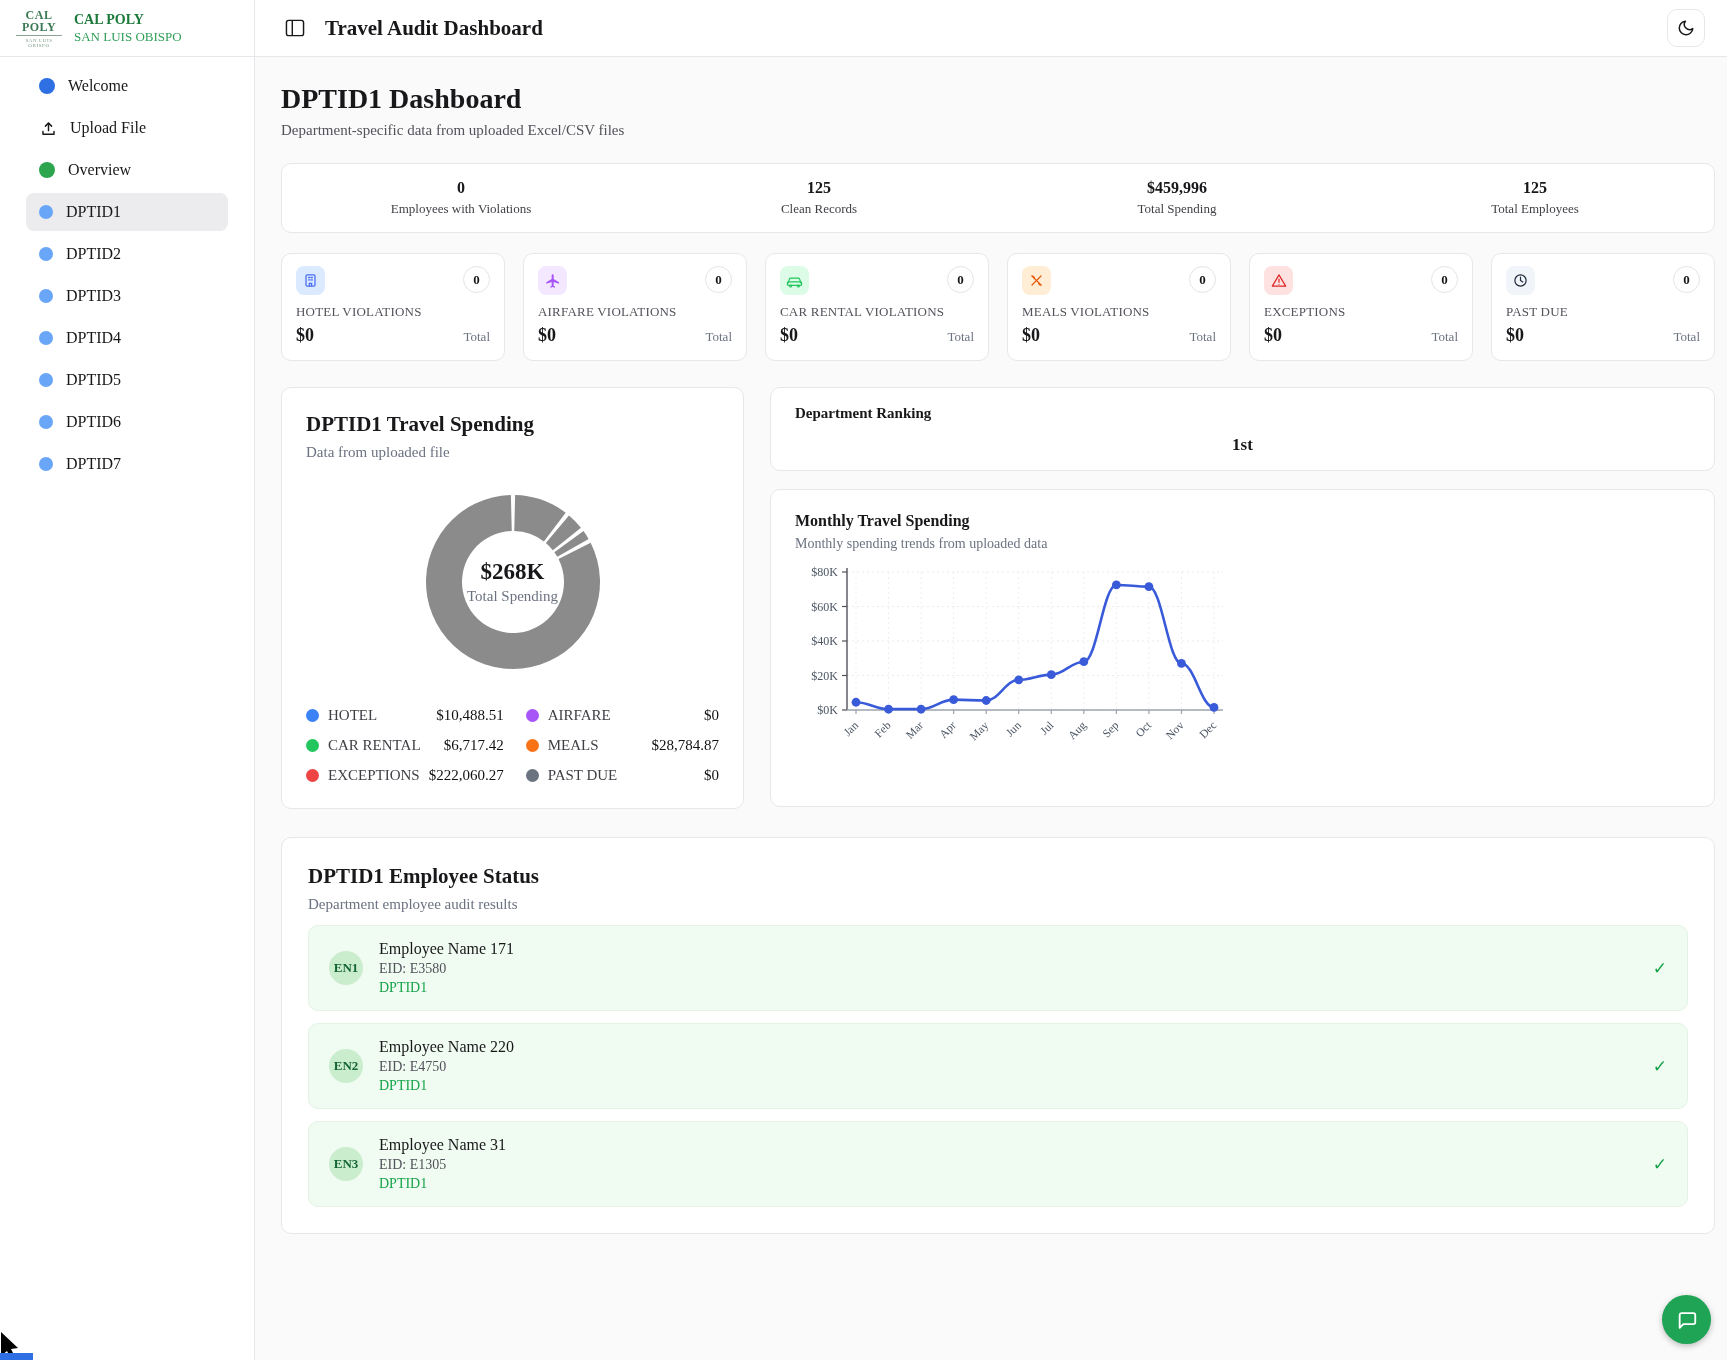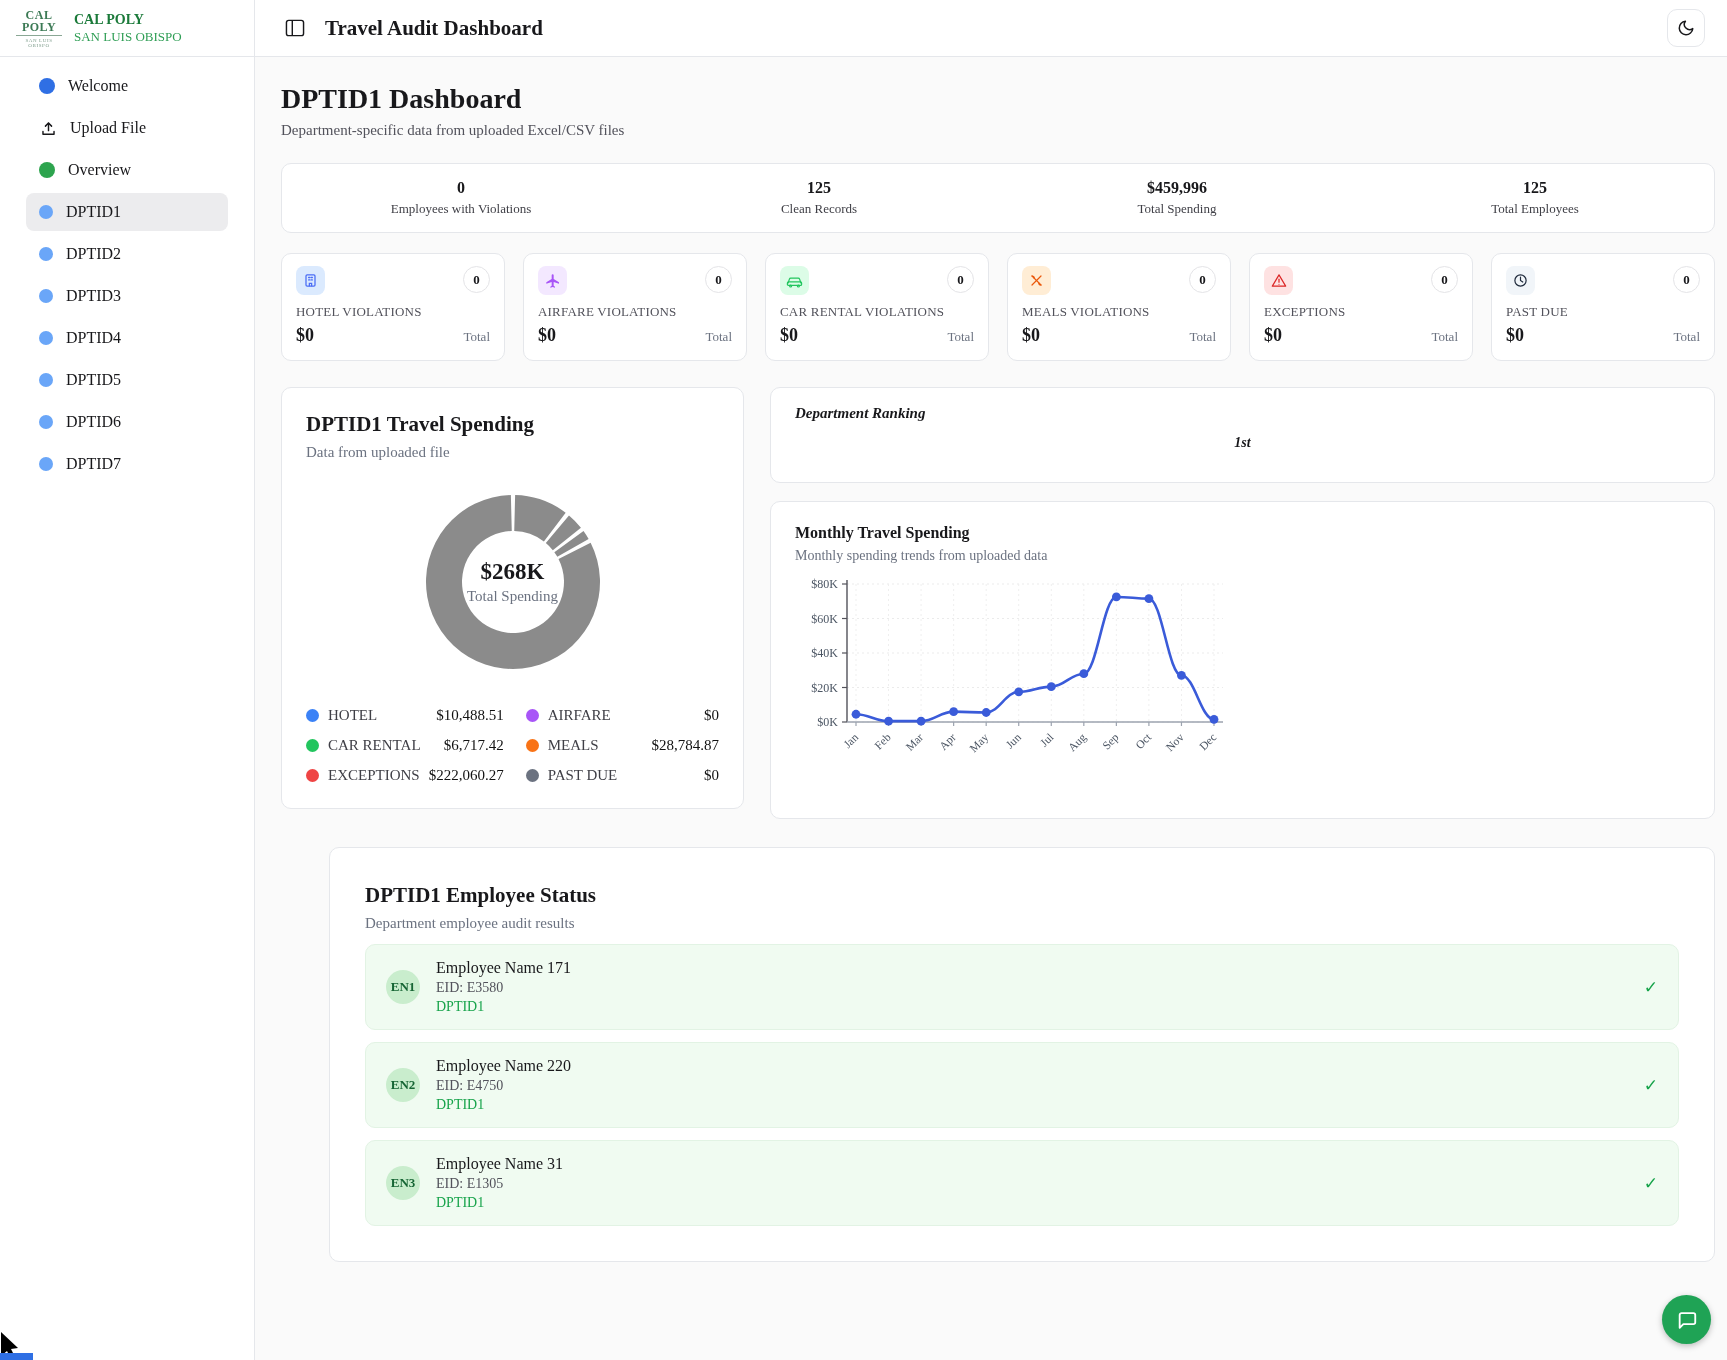--- a/index.html
+++ b/index.html
@@ -66,29 +66,29 @@
   .donut-center { position:absolute; inset:0; display:flex; flex-direction:column; align-items:center; justify-content:center; text-align:center; }
   .donut-center .dc-val { font-size:23px; font-weight:bold; }
   .donut-center .dc-lab { font-size:15px; color:#6b7280; margin-top:3px; }
   .legend { margin-top:30px; display:grid; grid-template-columns:1fr 1fr; column-gap:22px; row-gap:13px; }
   .leg-item { display:flex; align-items:center; gap:9px; font-size:15px; }
   .leg-dot { width:13px; height:13px; border-radius:50%; flex:none; }
   .leg-label { color:#3f3f46; }
   .leg-value { margin-left:auto; color:#111; }
 
   .right-col { flex:1; display:flex; flex-direction:column; gap:18px; min-width:0; }
-  .rank-card { padding:17px 24px 31px 24px;font-style:italic; }
+  .rank-card { padding:17px 24px 15px 24px; }
   .rank-title { font-size:15px; font-weight:bold; }
-  .rank-value { font-size:14px; font-weight:bold; text-align:center; margin-top:13px; }
+  .rank-value { font-size:17px; font-weight:bold; text-align:center; margin-top:13px; }
   .monthly-card { padding:22px 24px; }
   .monthly-title { font-size:16px; font-weight:bold; }
   .monthly-sub { font-size:14px; color:#6b7280; margin-top:6px; }
 
   
-  .emp-card { margin-top:28px; padding:35px; margin-bottom:16px;margin-left:48px; }
+  .emp-card { margin-top:28px; padding:26px; margin-bottom:16px; }
   .tabs { margin-top:28px; background:#f4f4f5; border-radius:8px; padding:3px; display:flex; }
   .tab { flex:1; text-align:center; font-size:15px; padding:8px 0; color:#3f3f46; border-radius:6px; cursor:pointer; }
   .tab.active { background:#fff; border:1px solid #e4e4e7; color:#111; box-shadow:0 1px 2px rgba(0,0,0,0.05); padding:7px 0; }
   .emp-row { margin-top:12px; background:#f0fbf1; border:1px solid #e2f3e4; border-radius:10px; padding:14px 20px; display:flex; align-items:center; gap:16px; }
   .avatar { width:34px; height:34px; border-radius:50%; background:#c9edcd; color:#166534; font-size:13px; font-weight:bold; display:flex; align-items:center; justify-content:center; flex:none; }
   .emp-name { font-size:16px; }
   .emp-eid { font-size:14px; color:#52525b; margin-top:3px; }
   .emp-dept { font-size:14px; color:#16a34a; margin-top:3px; }
   .emp-check { margin-left:auto; color:#16a34a; font-size:17px; font-family:"DejaVu Sans", sans-serif; }
 

